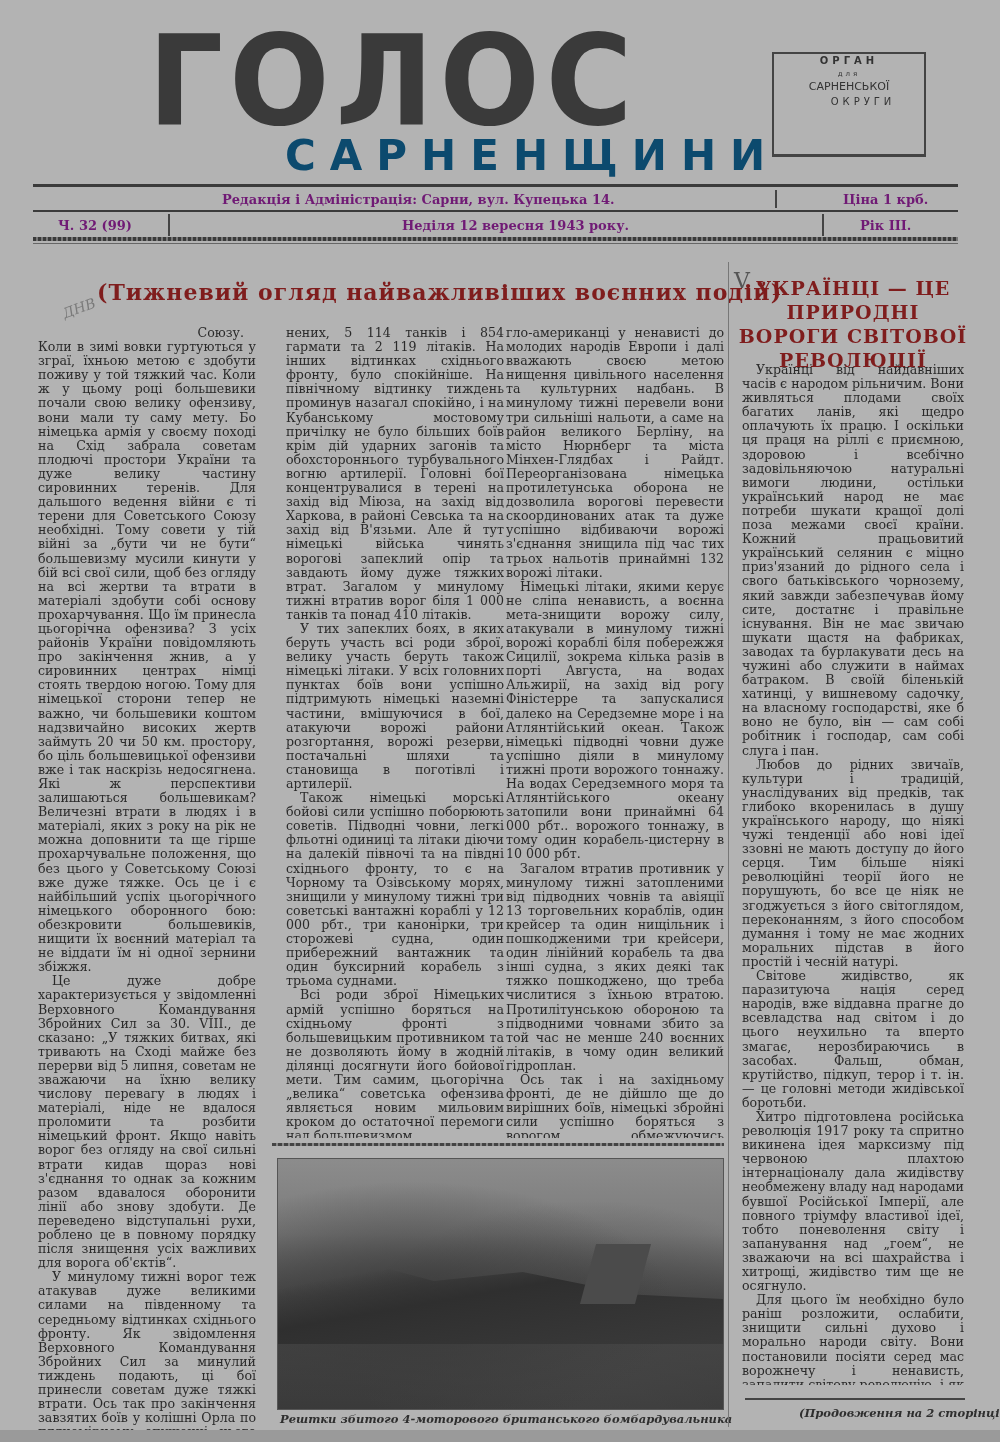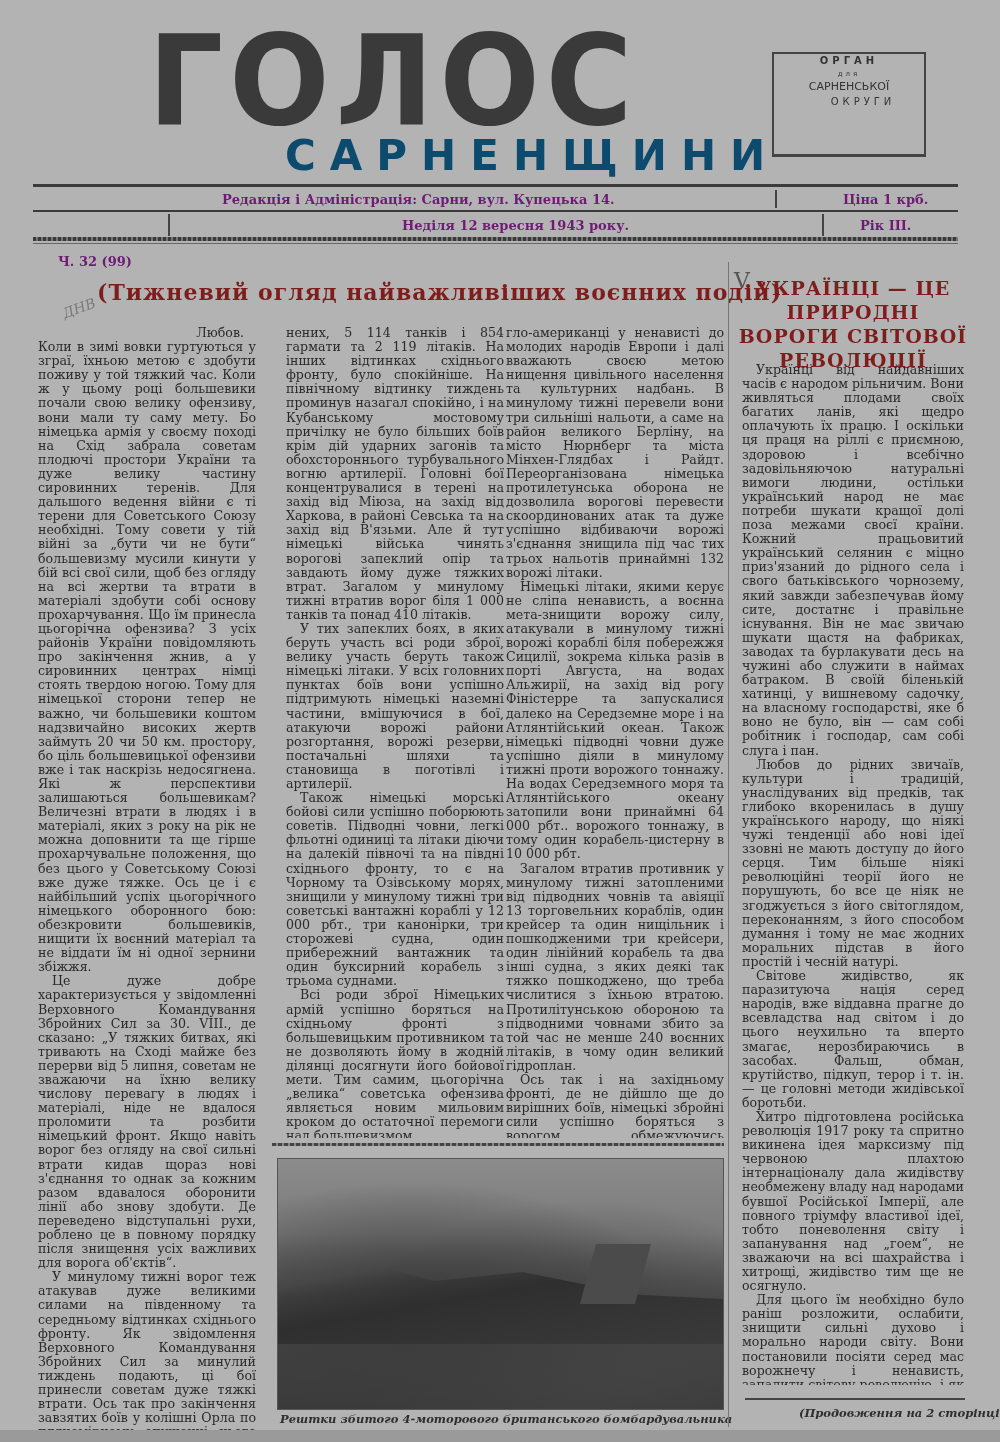--- a/index.html
+++ b/index.html
@@ -120,33 +120,33 @@
   <span class="l2">для</span>
   <span class="l3">САРНЕНСЬКОЇ</span>
   <span class="l4">ОКРУГИ</span>
 </div>
 
 <div class="rule r1"></div>
 <div class="info" style="left:222px; top:192px;">Редакція і Адміністрація: Сарни, вул. Купецька 14.</div>
 <div class="vsep" style="left:775px; top:190px; height:18px;"></div>
 <div class="info" style="left:843px; top:192px;">Ціна 1 крб.</div>
 <div class="rule r2"></div>
-<div class="info" style="left:58px; top:218px;margin-top:36px;">Ч. 32 (99)</div>
+<div class="info" style="left:58px; top:218px;">Ч. 32 (99)</div>
 <div class="vsep" style="left:168px; top:214px; height:22px;"></div>
 <div class="info" style="left:402px; top:218px;text-align:center;">Неділя 12 вересня 1943 року.</div>
 <div class="vsep" style="left:822px; top:214px; height:22px;"></div>
 <div class="info" style="left:860px; top:218px;">Рік III.</div>
 <div class="rule r3"></div>
 <div class="rule r4"></div>
 
 <div class="head-left">(Тижневий огляд найважливіших воєнних подій)</div>
 <div class="stamp">ДНВ</div>
 
 <div class="col colA">
-  <div class="place">Любов.</div>
+  <div class="place">Союзу.</div>
   <p class="first">Коли в зимі вовки гуртуються у зграї, їхньою метою є здобути поживу у той тяжкий час. Коли ж у цьому році большевики почали свою велику офензиву, вони мали ту саму мету. Бо німецька армія у своєму поході на Схід забрала советам плодючі простори України та дуже велику частину сировинних теренів. Для дальшого ведення війни є ті терени для Советського Союзу необхідні. Тому совети у тій війні за „бути чи не бути“ большевизму мусили кинути у бій всі свої сили, щоб без огляду на всі жертви та втрати в матеріалі здобути собі основу прохарчування. Що їм принесла цьогорічна офензива? З усіх районів України повідомляють про закінчення жнив, а у сировинних центрах німці стоять твердою ногою. Тому для німецької сторони тепер не важно, чи большевики коштом надзвичайно високих жертв займуть 20 чи 50 км. простору, бо ціль большевицької офензиви вже і так наскрізь недосягнена. Які ж перспективи залишаються большевикам? Величезні втрати в людях і в матеріалі, яких з року на рік не можна доповнити та ще гірше прохарчувальне положення, що без цього у Советському Союзі вже дуже тяжке. Ось це і є найбільший успіх цьогорічного німецького оборонного бою: обезкровити большевиків, нищити їх воєнний матеріал та не віддати їм ні одної зернини збіжжя.</p>
   <p>Це дуже добре характеризується у звідомленні Верховного Командування Збройних Сил за 30. VIII., де сказано: „У тяжких битвах, які тривають на Сході майже без перерви від 5 липня, советам не зважаючи на їхню велику числову перевагу в людях і матеріалі, ніде не вдалося проломити та розбити німецький фронт. Якщо навіть ворог без огляду на свої сильні втрати кидав щораз нові з'єднання то однак за кожним разом вдавалося оборонити лінії або знову здобути. Де переведено відступальні рухи, роблено це в повному порядку після знищення усіх важливих для ворога об'єктів“.</p>
   <p>У минулому тижні ворог теж атакував дуже великими силами на південному та середньому відтинках східнього фронту. Як звідомлення Верховного Командування Збройних Сил за минулий тиждень подають, ці бої принесли советам дуже тяжкі втрати. Ось так про закінчення завзятих боїв у колішні Орла по пляномірному опущенні цього терену повідомляється, що ворог втратив понад 14 000 поло-</p>
 </div>
 <div class="col colB">
   <p class="first">нених, 5 114 танків і 854 гармати та 2 119 літаків. На інших відтинках східнього фронту, було спокійніше. На північному відтинку тиждень проминув назагал спокійно, і на Кубанському мостовому причілку не було більших боїв крім дій ударних загонів та обохстороннього турбувального вогню артилерії. Головні бої концентрувалися в терені на захід від Міюза, на захід від Харкова, в районі Севська та на захід від В'язьми. Але й тут німецькі війська чинять ворогові запеклий опір та завдають йому дуже тяжких втрат. Загалом у минулому тижні втратив ворог біля 1 000 танків та понад 410 літаків.</p>
   <p>У тих запеклих боях, в яких беруть участь всі роди зброї, велику участь беруть також німецькі літаки. У всіх головних пунктах боїв вони успішно підтримують німецькі наземні частини, вмішуючися в бої, атакуючи ворожі райони розгортання, ворожі резерви, постачальні шляхи та становища в поготівлі і артилерії.</p>
   <p>Також німецькі морські бойові сили успішно поборюють советів. Підводні човни, легкі фльотні одиниці та літаки діючи на далекій півночі та на півдні східнього фронту, то є на Чорному та Озівському морях, знищили у минулому тижні три советські вантажні кораблі у 12 000 рбт., три канонірки, три сторожеві судна, один прибережний вантажник та один буксирний корабель з трьома суднами.</p>
   <p>Всі роди зброї Німецьких армій успішно боряться на східньому фронті з большевицьким противником та не дозволяють йому в жодній ділянці досягнути його бойової мети. Тим самим, цьогорічна „велика“ советська офензива являється новим мильовим кроком до остаточної перемоги над большевизмом.</p>
 

